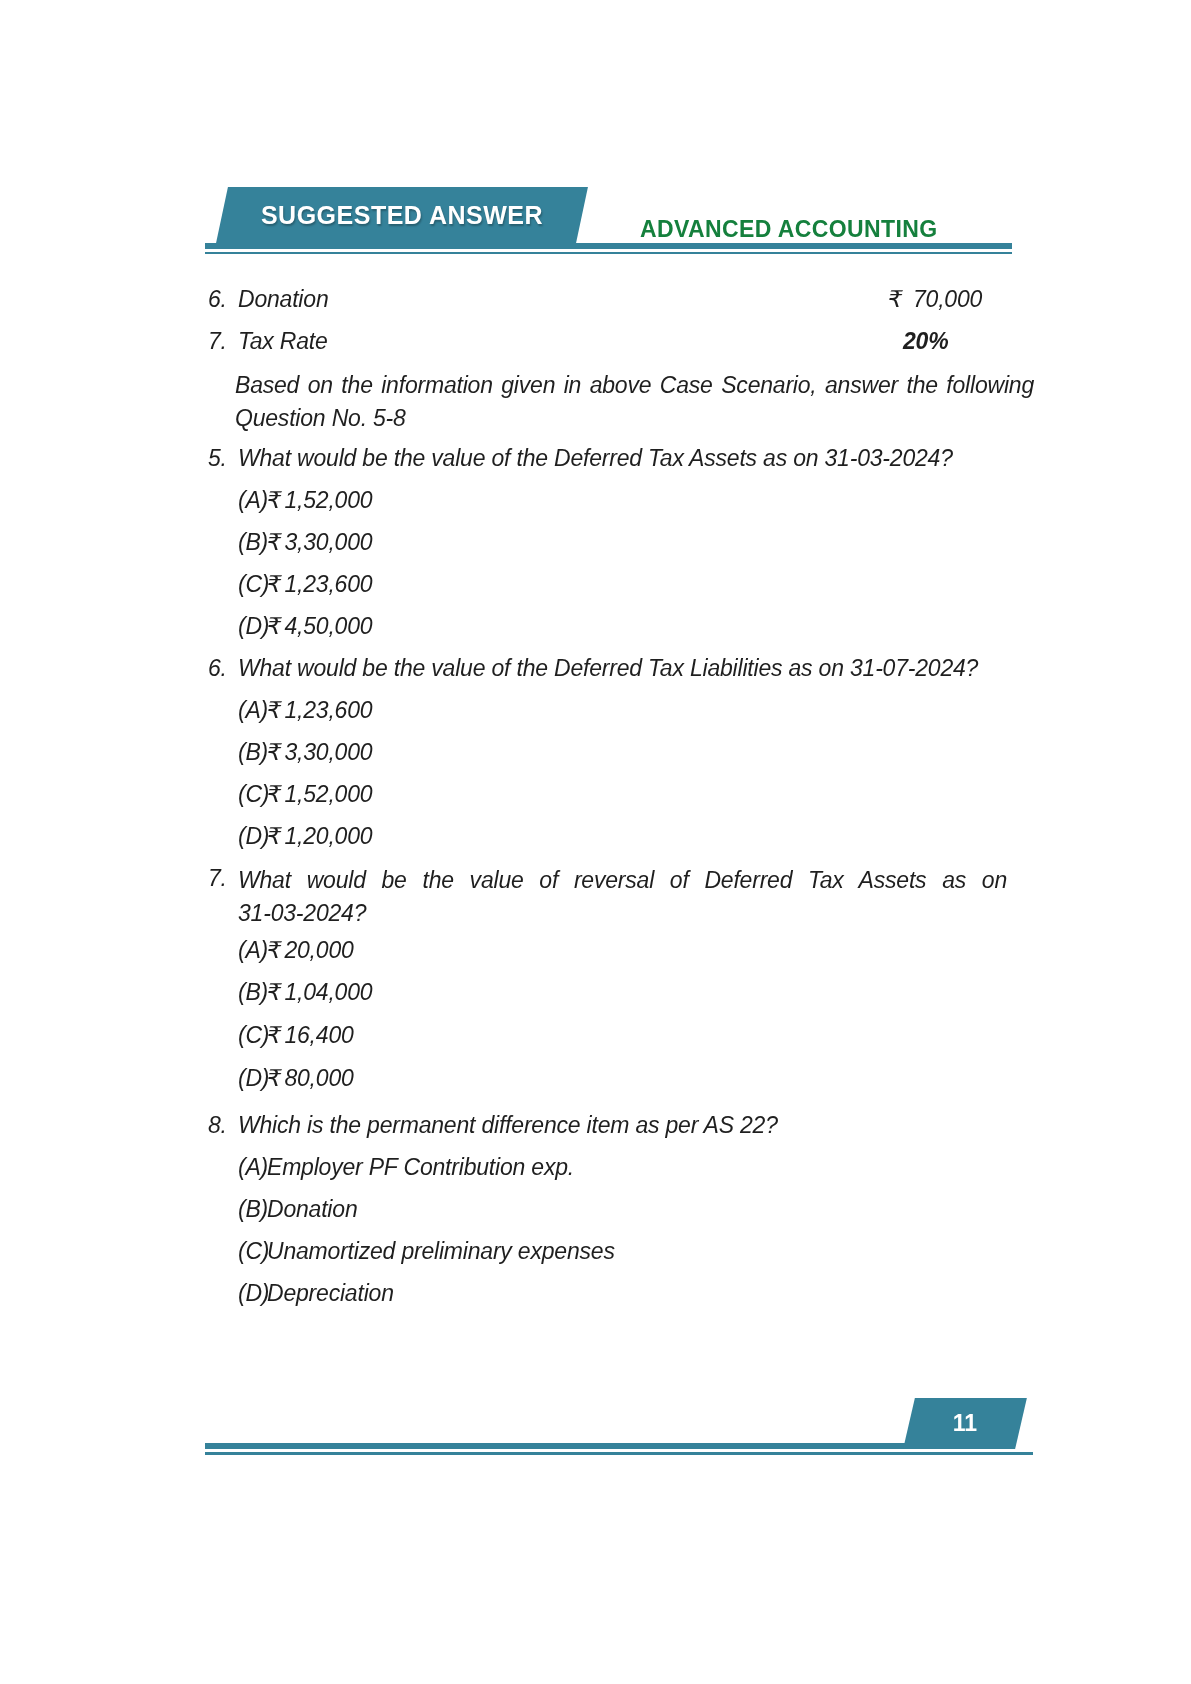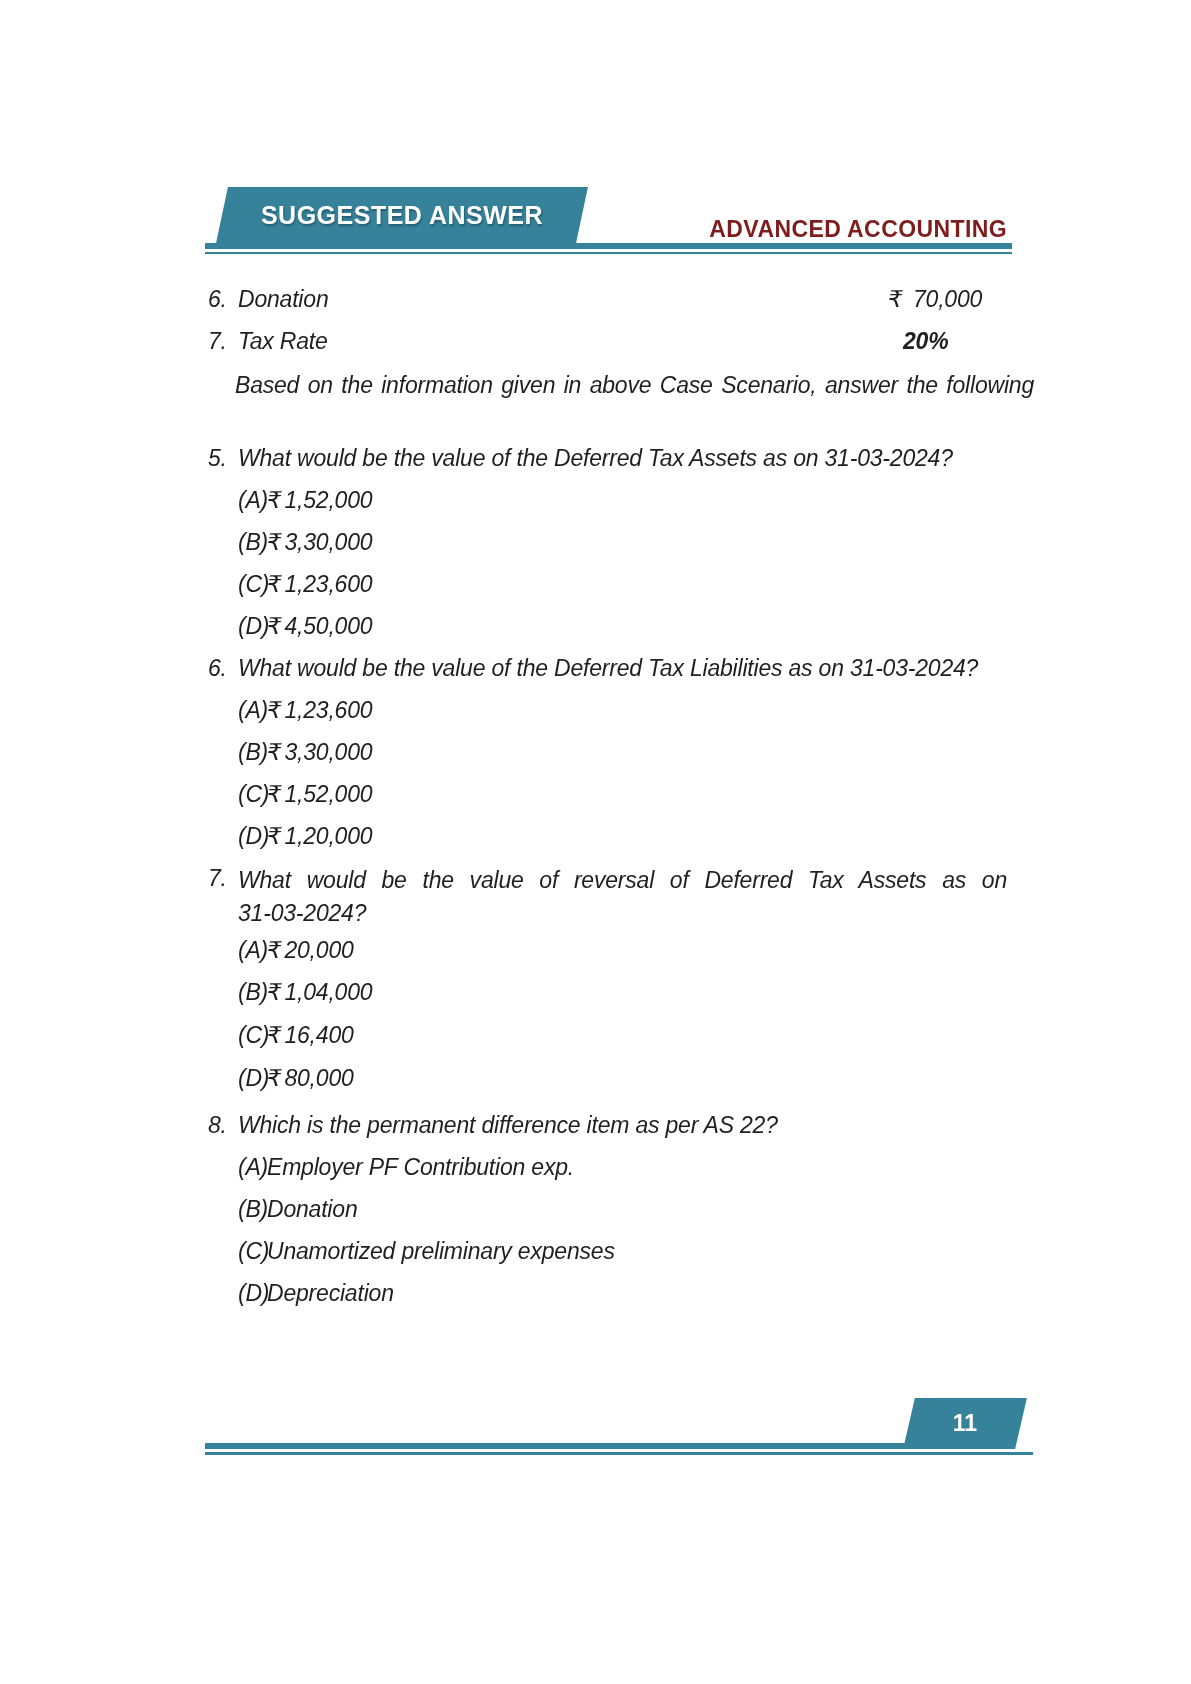--- a/index.html
+++ b/index.html
@@ -13,22 +13,22 @@
     position:absolute; left:222px; top:187px; width:360px; height:56px;
     background:#35829A; transform:skewX(-12deg);
   }
   .banner-label {
     position:absolute; left:0; top:0; width:100%; height:56px;
     line-height:57px; text-align:center; transform:skewX(12deg);
     font-style:normal; font-weight:bold; font-size:25px; color:#ffffff;
     letter-spacing:0.5px; text-shadow:1px 2px 2px rgba(0,0,0,0.28);
   }
   .subject {
-    position:absolute; top:216px; left:640px; width:367px; text-align:right;
-    font-style:normal; font-weight:bold; font-size:23px; color:#7f1d1d;
+    position:absolute; top:216px; left:640px; width:367px; 
+    font-style:normal; font-weight:bold; font-size:23px; color:#15803d;
     letter-spacing:0.4px;
   }
   .rule-thick-top { position:absolute; left:205px; top:243px; width:807px; height:6px; background:#35829A; }
   .rule-thin-top  { position:absolute; left:205px; top:252px; width:807px; height:2px; background:#35829A; }
 
   
   .row { position:absolute; left:0; width:1191px; font-size:23px; line-height:28px; letter-spacing:-0.2px; }
   .num        { position:absolute; left:208px; }
   .lbl        { position:absolute; left:238px; }
   .qtext      { position:absolute; left:238px; width:769px; }
@@ -74,20 +74,21 @@
   </div>
   <div class="row" style="top:327px">
     <span class="num">7.</span>
     <span class="lbl">Tax Rate</span>
     <span class="val-plain">20%</span>
   </div>
 
   <div class="row" style="top:369px">
     <div class="introtext">
       <div class="qline-just">Based on the information given in above Case Scenario, answer the following</div>
+      <div>Question No. 5-8</div>
     </div>
   </div>
 
   <div class="row" style="top:444px">
     <span class="num">5.</span>
     <span class="qtext">What would be the value of the Deferred Tax Assets as on 31-03-2024?</span>
   </div>
   <div class="row" style="top:486px">
     <span class="opt-letter">(A)</span>
     <span class="opt-value"><span class="rupee">₹</span><span>1,52,000</span></span>
@@ -100,21 +101,21 @@
     <span class="opt-letter">(C)</span>
     <span class="opt-value"><span class="rupee">₹</span><span>1,23,600</span></span>
   </div>
   <div class="row" style="top:612px">
     <span class="opt-letter">(D)</span>
     <span class="opt-value"><span class="rupee">₹</span><span>4,50,000</span></span>
   </div>
 
   <div class="row" style="top:654px">
     <span class="num">6.</span>
-    <span class="qtext">What would be the value of the Deferred Tax Liabilities as on 31-03-2024?</span>
+    <span class="qtext">What would be the value of the Deferred Tax Liabilities as on 31-07-2024?</span>
   </div>
   <div class="row" style="top:696px">
     <span class="opt-letter">(A)</span>
     <span class="opt-value"><span class="rupee">₹</span><span>1,23,600</span></span>
   </div>
   <div class="row" style="top:738px">
     <span class="opt-letter">(B)</span>
     <span class="opt-value"><span class="rupee">₹</span><span>3,30,000</span></span>
   </div>
   <div class="row" style="top:780px">

